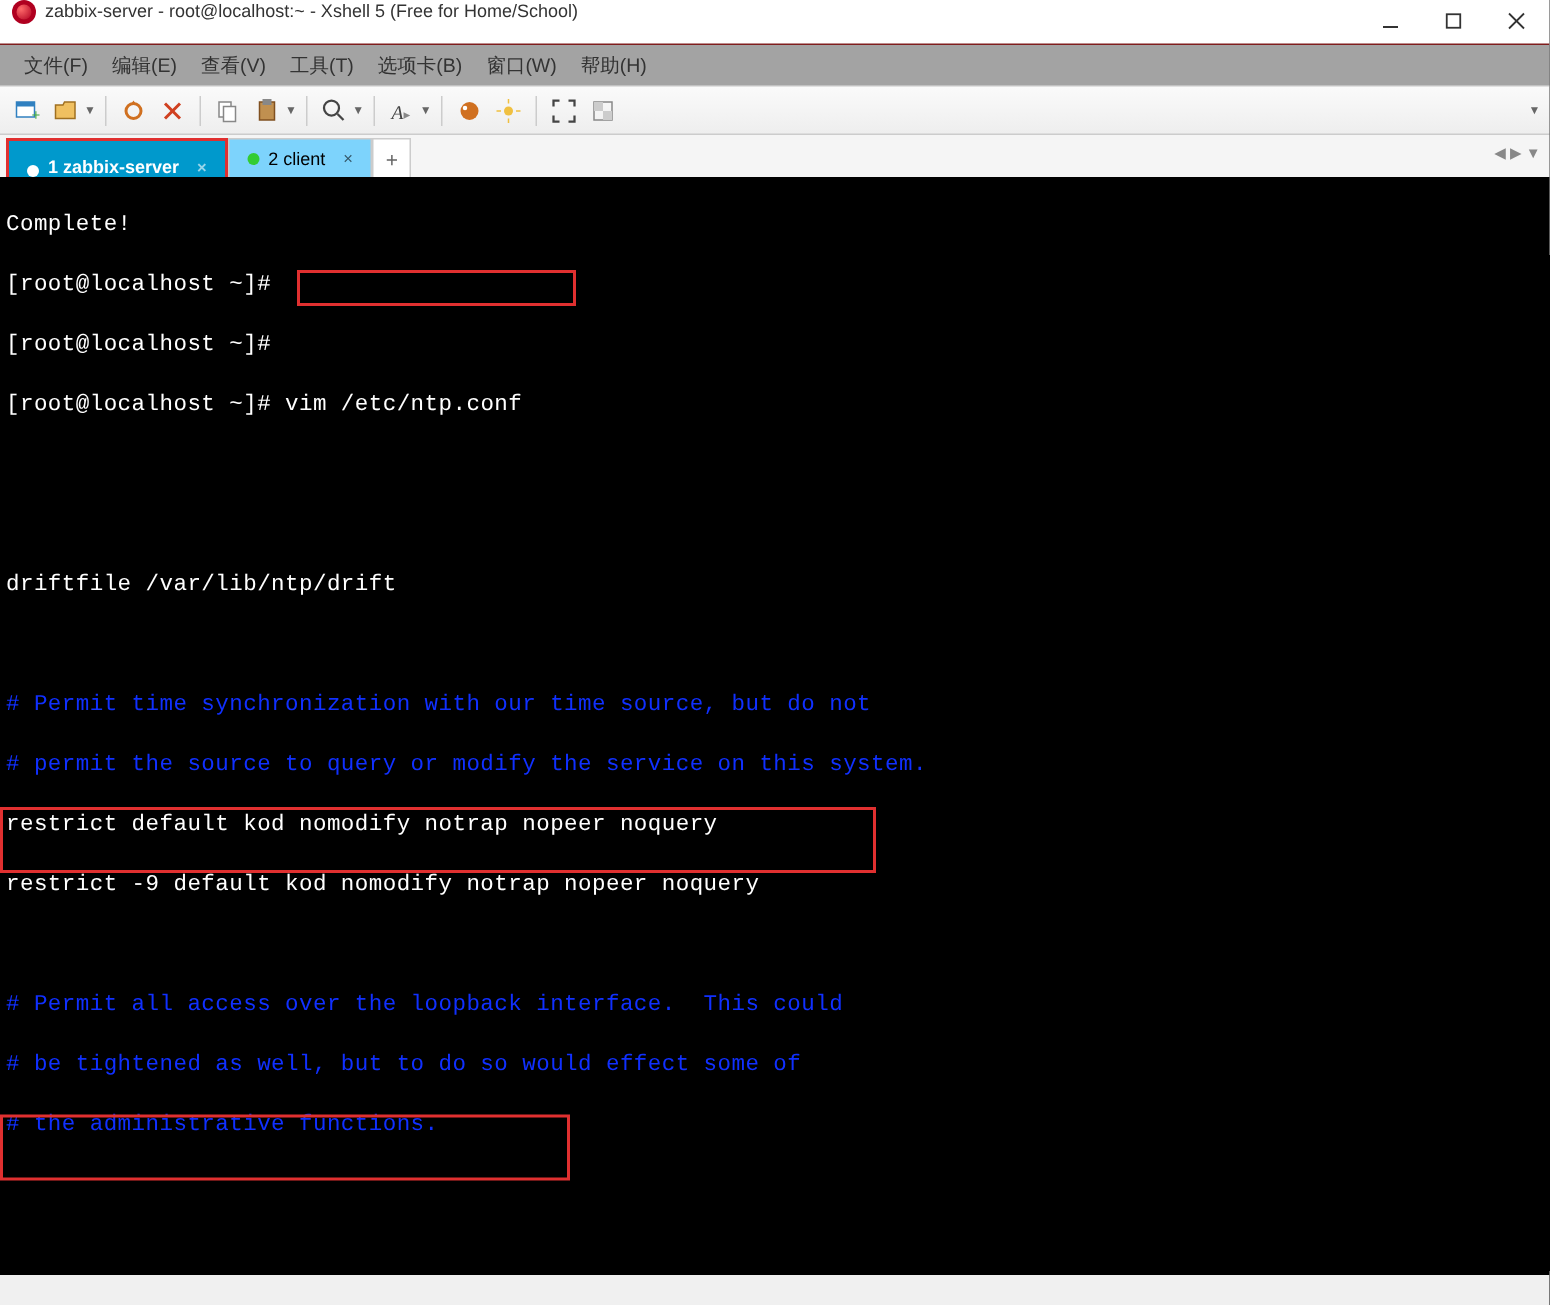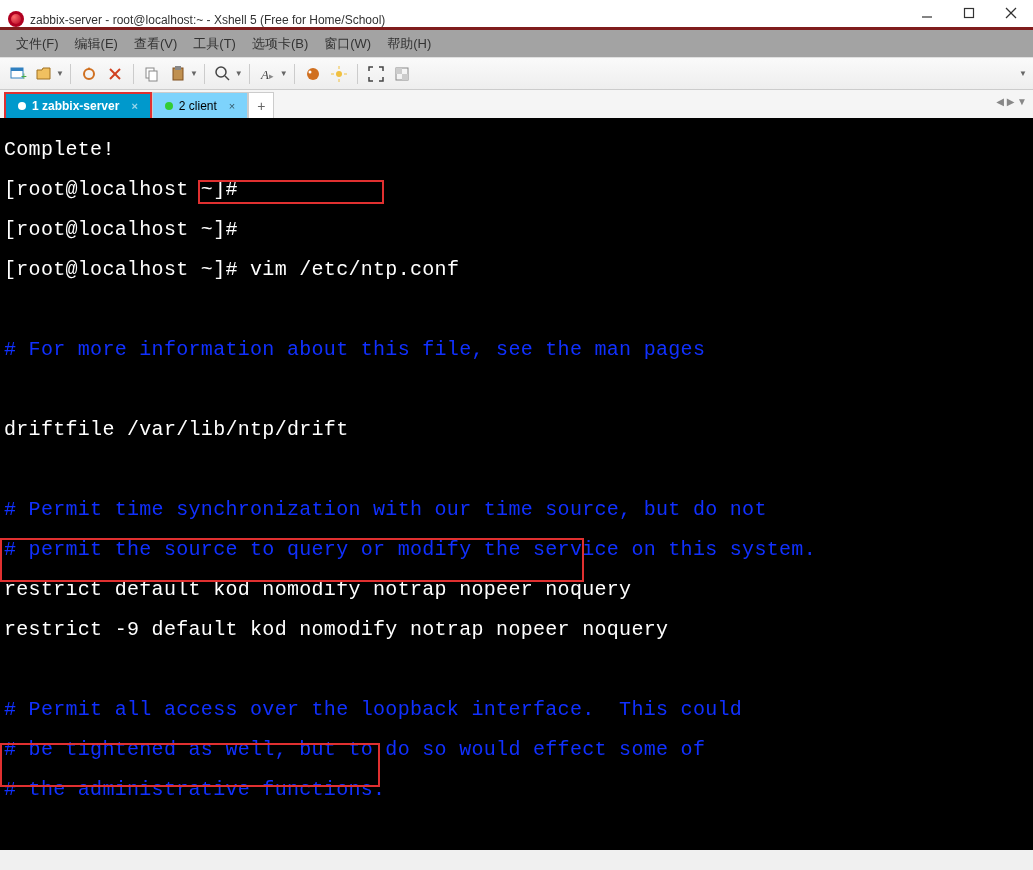--- a/index.html
+++ b/index.html
@@ -1,43 +1,43 @@
 <!DOCTYPE html>
 <html><head>
 <meta charset="utf-8">
 <style>
 * { margin: 0; padding: 0; box-sizing: border-box; }
 body { font-family: "Microsoft YaHei", "Segoe UI", sans-serif; background: #f0f0f0; width: 1033px; height: 870px; overflow: hidden; }
 
-.titlebar { height: 30px; background: #fff; display: flex; align-items: flex-end; padding: 0 8px; border-bottom: 3px solid #7f1d1d; }
+.titlebar { height: 30px; background: #fff; display: flex; align-items: flex-start; padding: 0 8px; border-bottom: 1px solid #7f1d1d; }
 .titlebar-icon { width: 16px; height: 16px; background: #b00020; border-radius: 50%; margin-right: 6px; position: relative; }
 .titlebar-icon::after { content: ''; position: absolute; top: 3px; left: 3px; width: 10px; height: 10px; background: radial-gradient(circle at 30% 30%, #ff6b6b, #b00020); border-radius: 50%; }
 .titlebar-text { flex: 1; font-size: 12px; color: #333; }
 .window-controls { display: flex; gap: 14px; align-items: center; }
 .window-btn { width: 28px; height: 28px; display: flex; align-items: center; justify-content: center; font-size: 14px; cursor: pointer; }
 
 .menubar { height: 28px; background: #a3a3a3; display: flex; align-items: center; padding: 0 8px; border-bottom: 1px solid #e0e0e0; }
 .menu-item { padding: 4px 8px; font-size: 13px; color: #333; cursor: pointer; }
 
 .toolbar { height: 32px; background: linear-gradient(#fafafa, #eee); display: flex; align-items: center; padding: 0 6px; border-bottom: 1px solid #ccc; gap: 2px; }
 .tool-btn { width: 24px; height: 24px; display: flex; align-items: center; justify-content: center; cursor: pointer; border-radius: 2px; }
 .tool-sep { width: 1px; height: 20px; background: #ccc; margin: 0 4px; }
 .tool-dropdown { font-size: 8px; color: #666; margin-left: -2px; }
 .tool-spacer { flex: 1; }
 
 .tabbar { height: 28px; background: #f5f5f5; display: flex; align-items: flex-end; padding: 0 4px; position: relative;}
 .tab { height: 26px; padding: 0 12px; display: flex; align-items: center; background: #7dd3fc; border: 1px solid #ccc; border-bottom: none; font-size: 12px; cursor: pointer; position: relative; gap: 6px;}
-.tab.active { background: #0099cc; color: #fff; border: 2px solid #e03030; border-bottom: none; font-weight: bold; }
+.tab.active { background: #0099cc; color: #fff; border: 2px solid #e03030; border-bottom: none; font-weight: bold; align-items: flex-end; }
 .tab .dot { width: 8px; height: 8px; border-radius: 50%; background: #3c3; display: inline-block;}
 .tab.active .dot { background: #fff;}
 .tab .close-x { font-size: 11px; margin-left: 6px; opacity: 0.6;}
 .tab-add { width: 26px; height: 26px; display: flex; align-items: center; justify-content: center; border: 1px solid #ccc; border-bottom: none; background: #fff; cursor: pointer; font-size: 14px; color: #666;}
 .tab-nav { position: absolute; right: 6px; top: 6px; display: flex; gap: 2px; font-size: 10px; color: #888;}
 
-.terminal { background: #000; color: #fff; font-family: "Consolas", "Courier New", monospace; font-size: 20px; line-height: 20px; padding: 2px 4px; height: 732px; overflow: hidden; white-space: pre; position: relative; letter-spacing: 0.3px;}
+.terminal { background: #000; color: #fff; font-family: "Consolas", "Courier New", monospace; font-size: 15px; line-height: 20px; padding: 2px 4px; height: 732px; overflow: hidden; white-space: pre; position: relative; letter-spacing: 0.3px;}
 .term-line { white-space: pre; }
 .comment { color: #1030ff; }
 .highlight-box { border: 2px solid #e03030; position: absolute; pointer-events: none; }
 
 
 .icon-svg { width: 20px; height: 20px; }
 </style>
 </head>
 <body>
 
@@ -178,21 +178,20 @@
   <div class="tab-add">+</div>
   <div class="tab-nav">◀ ▶ ▼</div>
 </div>
 
 <div class="terminal">
 <div class="term-line">Complete!</div>
 <div class="term-line">[root@localhost ~]# </div>
 <div class="term-line">[root@localhost ~]# </div>
 <div class="term-line"><span>[root@localhost ~]# </span><span>vim /etc/ntp.conf</span></div>
 <div class="term-line">&nbsp;</div>
-<div class="term-line comment"># For more information about this file, see the man pages</div>
 <div class="term-line">&nbsp;</div>
 <div class="term-line">driftfile /var/lib/ntp/drift</div>
 <div class="term-line">&nbsp;</div>
 <div class="term-line comment"># Permit time synchronization with our time source, but do not</div>
 <div class="term-line comment"># permit the source to query or modify the service on this system.</div>
 <div class="term-line">restrict default kod nomodify notrap nopeer noquery</div>
 <div class="term-line">restrict -9 default kod nomodify notrap nopeer noquery</div>
 <div class="term-line">&nbsp;</div>
 <div class="term-line comment"># Permit all access over the loopback interface.  This could</div>
 <div class="term-line comment"># be tightened as well, but to do so would effect some of</div>

